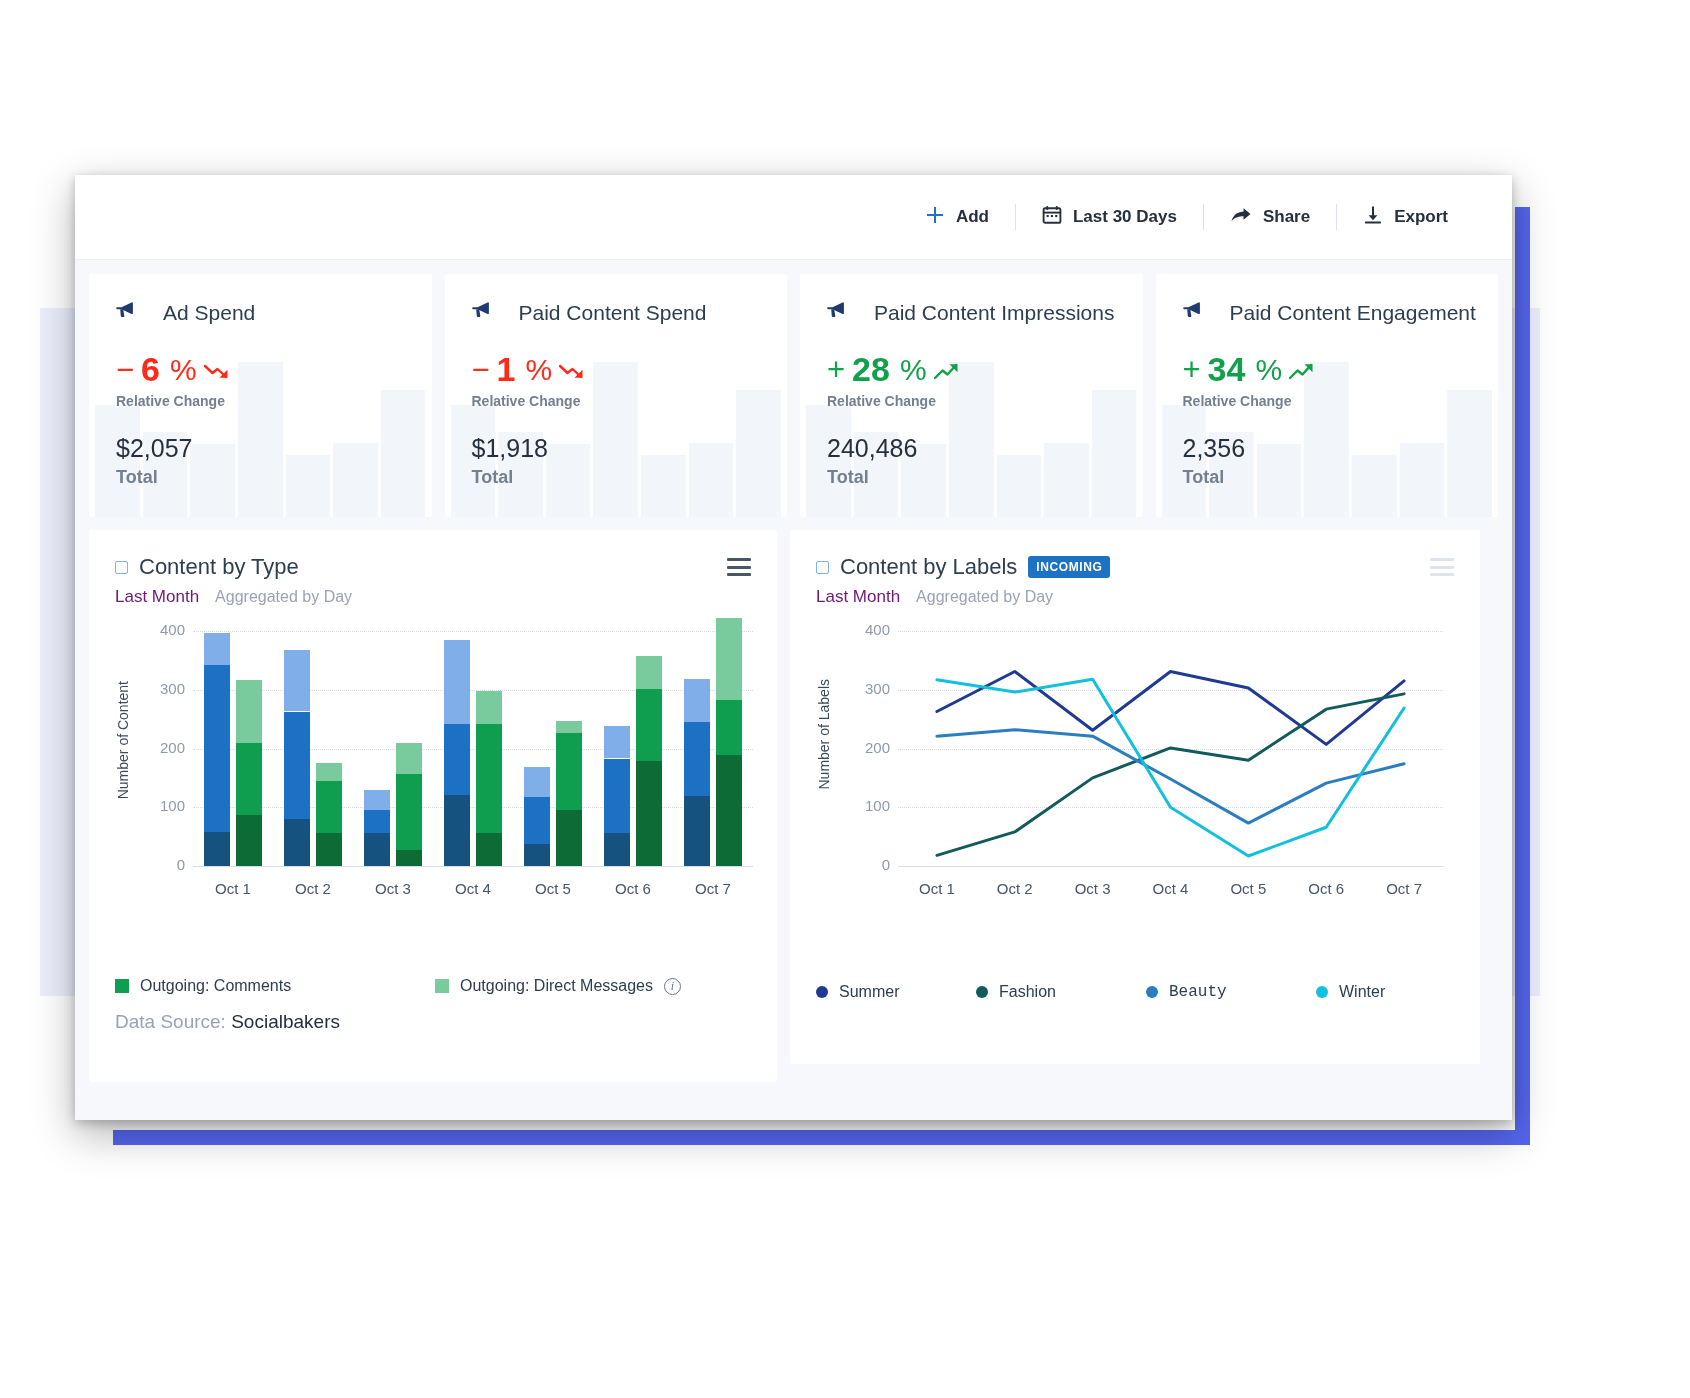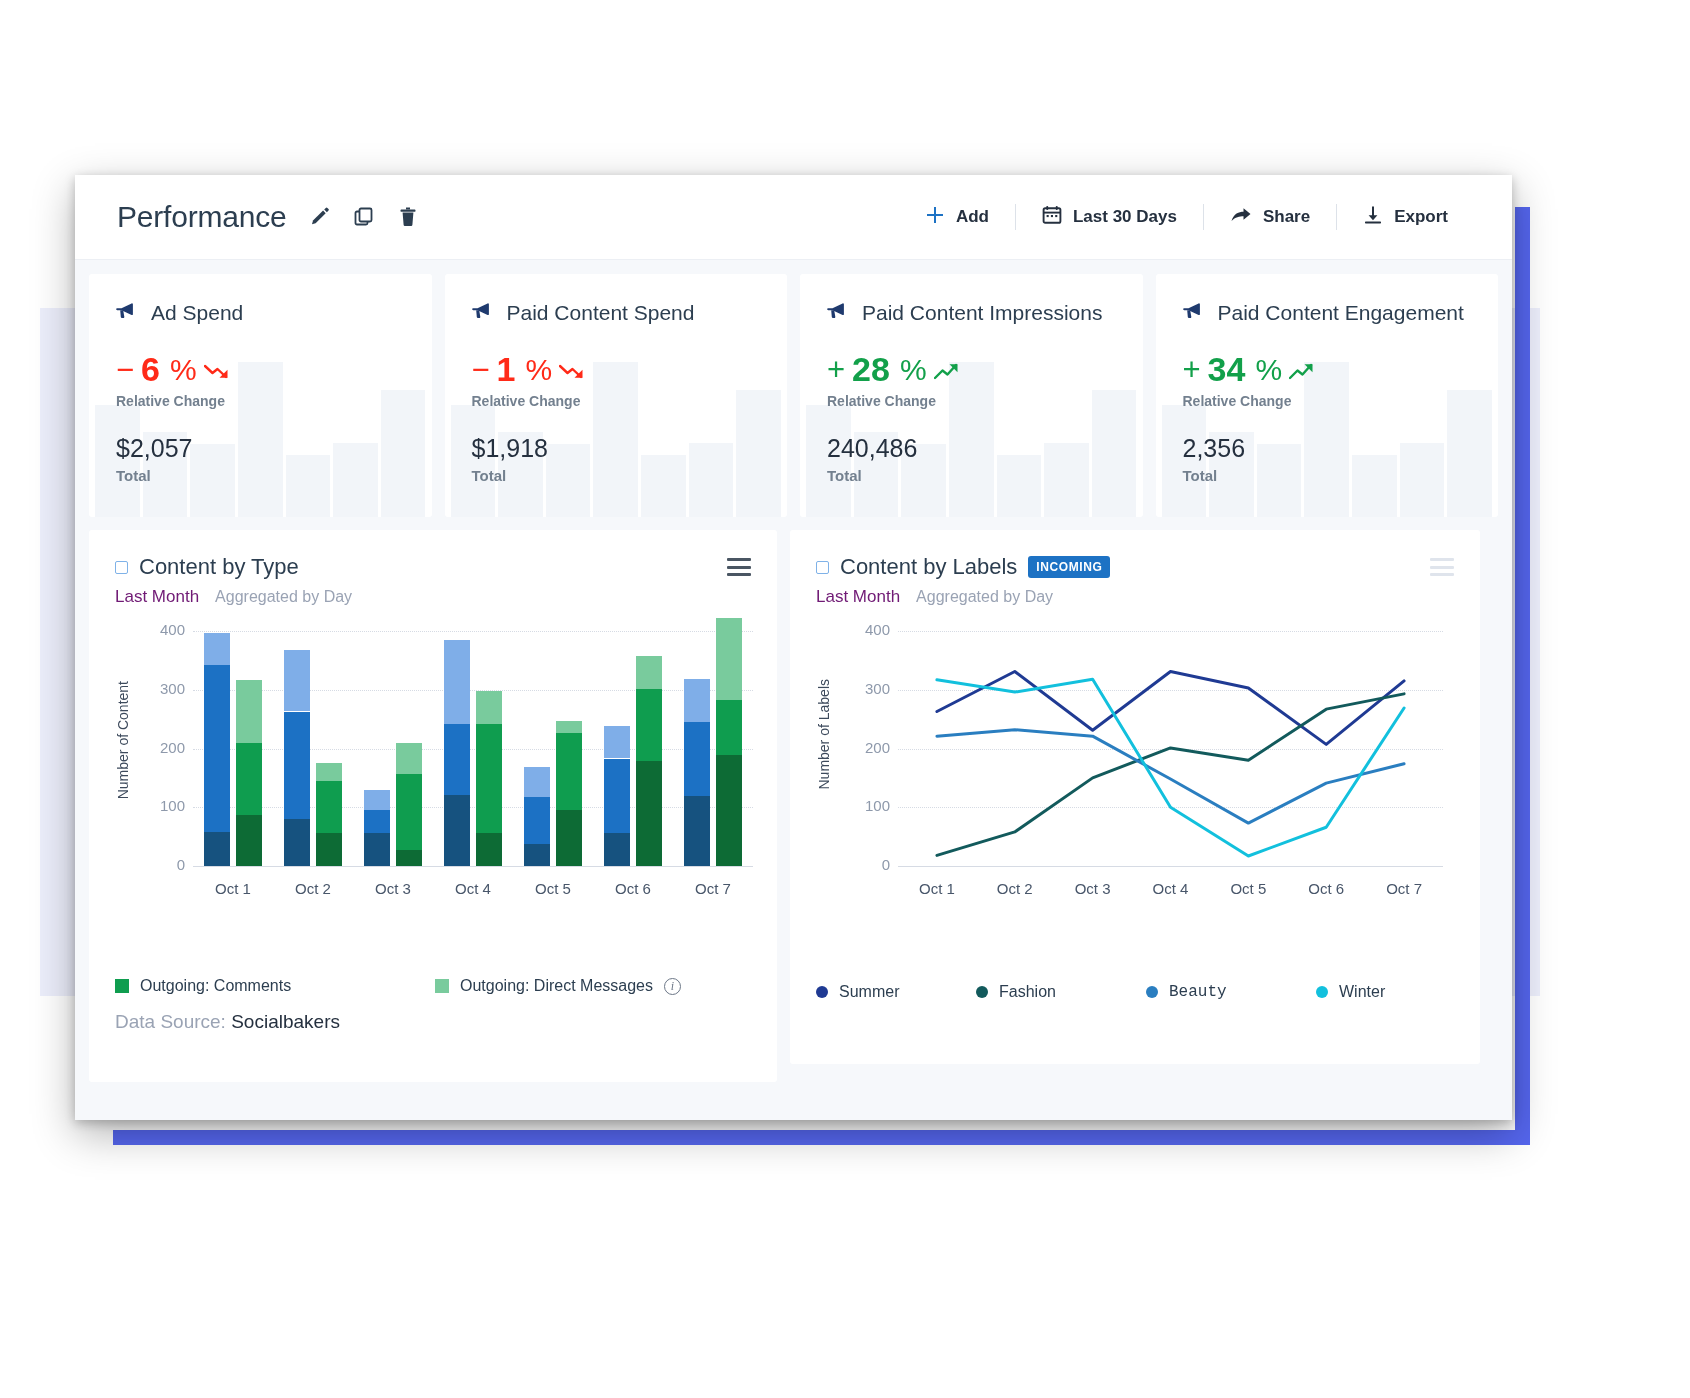--- a/index.html
+++ b/index.html
@@ -51,32 +51,32 @@
 
   
   .app-body { background:#f6f8fb; height:860px; padding:14px 14px 0 14px; }
 
   
   .kpi-row { display:flex; gap:13px; }
   .kpi-card {
     flex:1; height:243px; background:#ffffff; border-radius:3px;
     position:relative; overflow:hidden; padding:27px 0 0 27px;
   }
-  .kpi-head { display:flex; align-items:center; gap:13px; position:relative; z-index:3; }
+  .kpi-head { display:flex; align-items:flex-start; gap:25px; position:relative; z-index:3; }
   .kpi-name { font-size:21px; color:#2c3e50; }
   .megaphone { width:22px; height:18px; flex:0 0 auto; }
   .kpi-ghost { position:absolute; left:0; right:0; bottom:0; height:155px; display:flex; align-items:flex-end; gap:3px; padding:0 6px; z-index:1; }
   .kpi-ghost span { flex:1; background:#f2f5f9; }
   .kpi-metrics { position:relative; z-index:3; margin-top:27px; }
   .kpi-change { font-size:34px; font-weight:bold; display:flex; align-items:center; gap:7px; line-height:1.05; }
   .kpi-change .sign { font-weight:400; font-size:31px; }
   .kpi-change .pct { font-weight:400; font-size:30px; margin-left:3px; }
   .kpi-sub { font-size:14px; font-weight:bold; color:#73808f; margin-top:5px; }
   .kpi-total { font-size:25px; color:#25303f; margin-top:25px; }
-  .kpi-total-lbl { font-size:15px; font-weight:bold; color:#73808f; margin-top:4px; }
+  .kpi-total-lbl { font-size:18px; font-weight:bold; color:#73808f; margin-top:4px; }
   .neg { color:#ff2a18; }
   .pos { color:#12a04a; }
 
   
   .chart-row { display:flex; gap:13px; margin-top:13px; }
   .chart-card { background:#ffffff; border-radius:3px; position:relative; padding:24px 26px 0 26px; }
   .chart-card.left { width:688px; height:552px; }
   .chart-card.right { width:690px; height:534px; }
   .chart-title-row { display:flex; align-items:center; gap:11px; }
   .sq-icon { width:13px; height:13px; border:1.5px solid #7fb2e8; border-radius:2px; flex:0 0 auto; }
@@ -115,43 +115,20 @@
 <body>
 
 <div id="stage">
   <div class="lavender-slab"></div>
   <div class="blue-bar"></div>
   <div class="blue-bar-bottom"></div>
 
   <div class="window">
 
     <div class="app-header">
-      <div class="title-group">
-        <div class="page-title">Performance</div>
-
-        <span class="hdr-icon">
-          <svg width="22" height="22" viewBox="0 0 22 22">
-              <path d="M3 18.2l1-3.6L14.1 4.6l2.6 2.6L6.6 17.3 3 18.2z" fill="#2c3e50"></path>
-              <path d="M15.2 3.5l1.6-1.6a1.1 1.1 0 0 1 1.6 0l1.1 1.1a1.1 1.1 0 0 1 0 1.6l-1.6 1.6-2.7-2.7z" fill="#2c3e50"></path>
-            </svg>
-        </span>
-        <span class="hdr-icon">
-          <svg width="22" height="22" viewBox="0 0 22 22">
-              <rect x="2.5" y="5.5" width="12" height="13" rx="1.5" fill="none" stroke="#2c3e50" stroke-width="1.8"></rect>
-              <rect x="6.5" y="2.5" width="12" height="13" rx="1.5" fill="#fff" stroke="#2c3e50" stroke-width="1.8"></rect>
-            </svg>
-        </span>
-        <span class="hdr-icon">
-          <svg width="22" height="22" viewBox="0 0 22 22">
-              <path d="M9 1.5h4v2H9z" fill="#2c3e50"></path>
-              <rect x="3.6" y="3.6" width="14.8" height="2.2" rx="0.6" fill="#2c3e50"></rect>
-              <path d="M5.6 6.6h10.8l-1 12.2a1.3 1.3 0 0 1-1.3 1.2H7.9a1.3 1.3 0 0 1-1.3-1.2L5.6 6.6z" fill="#2c3e50"></path>
-            </svg>
-        </span>
-      </div>
 
       <div class="header-right">
         <div class="hdr-action">
           <span>
             <svg width="20" height="20" viewBox="0 0 20 20">
                 <path d="M9 2h2v16H9z" fill="#1d72c4"></path>
                 <path d="M2 9h16v2H2z" fill="#1d72c4"></path>
               </svg>
           </span>
           <span>Add</span>

